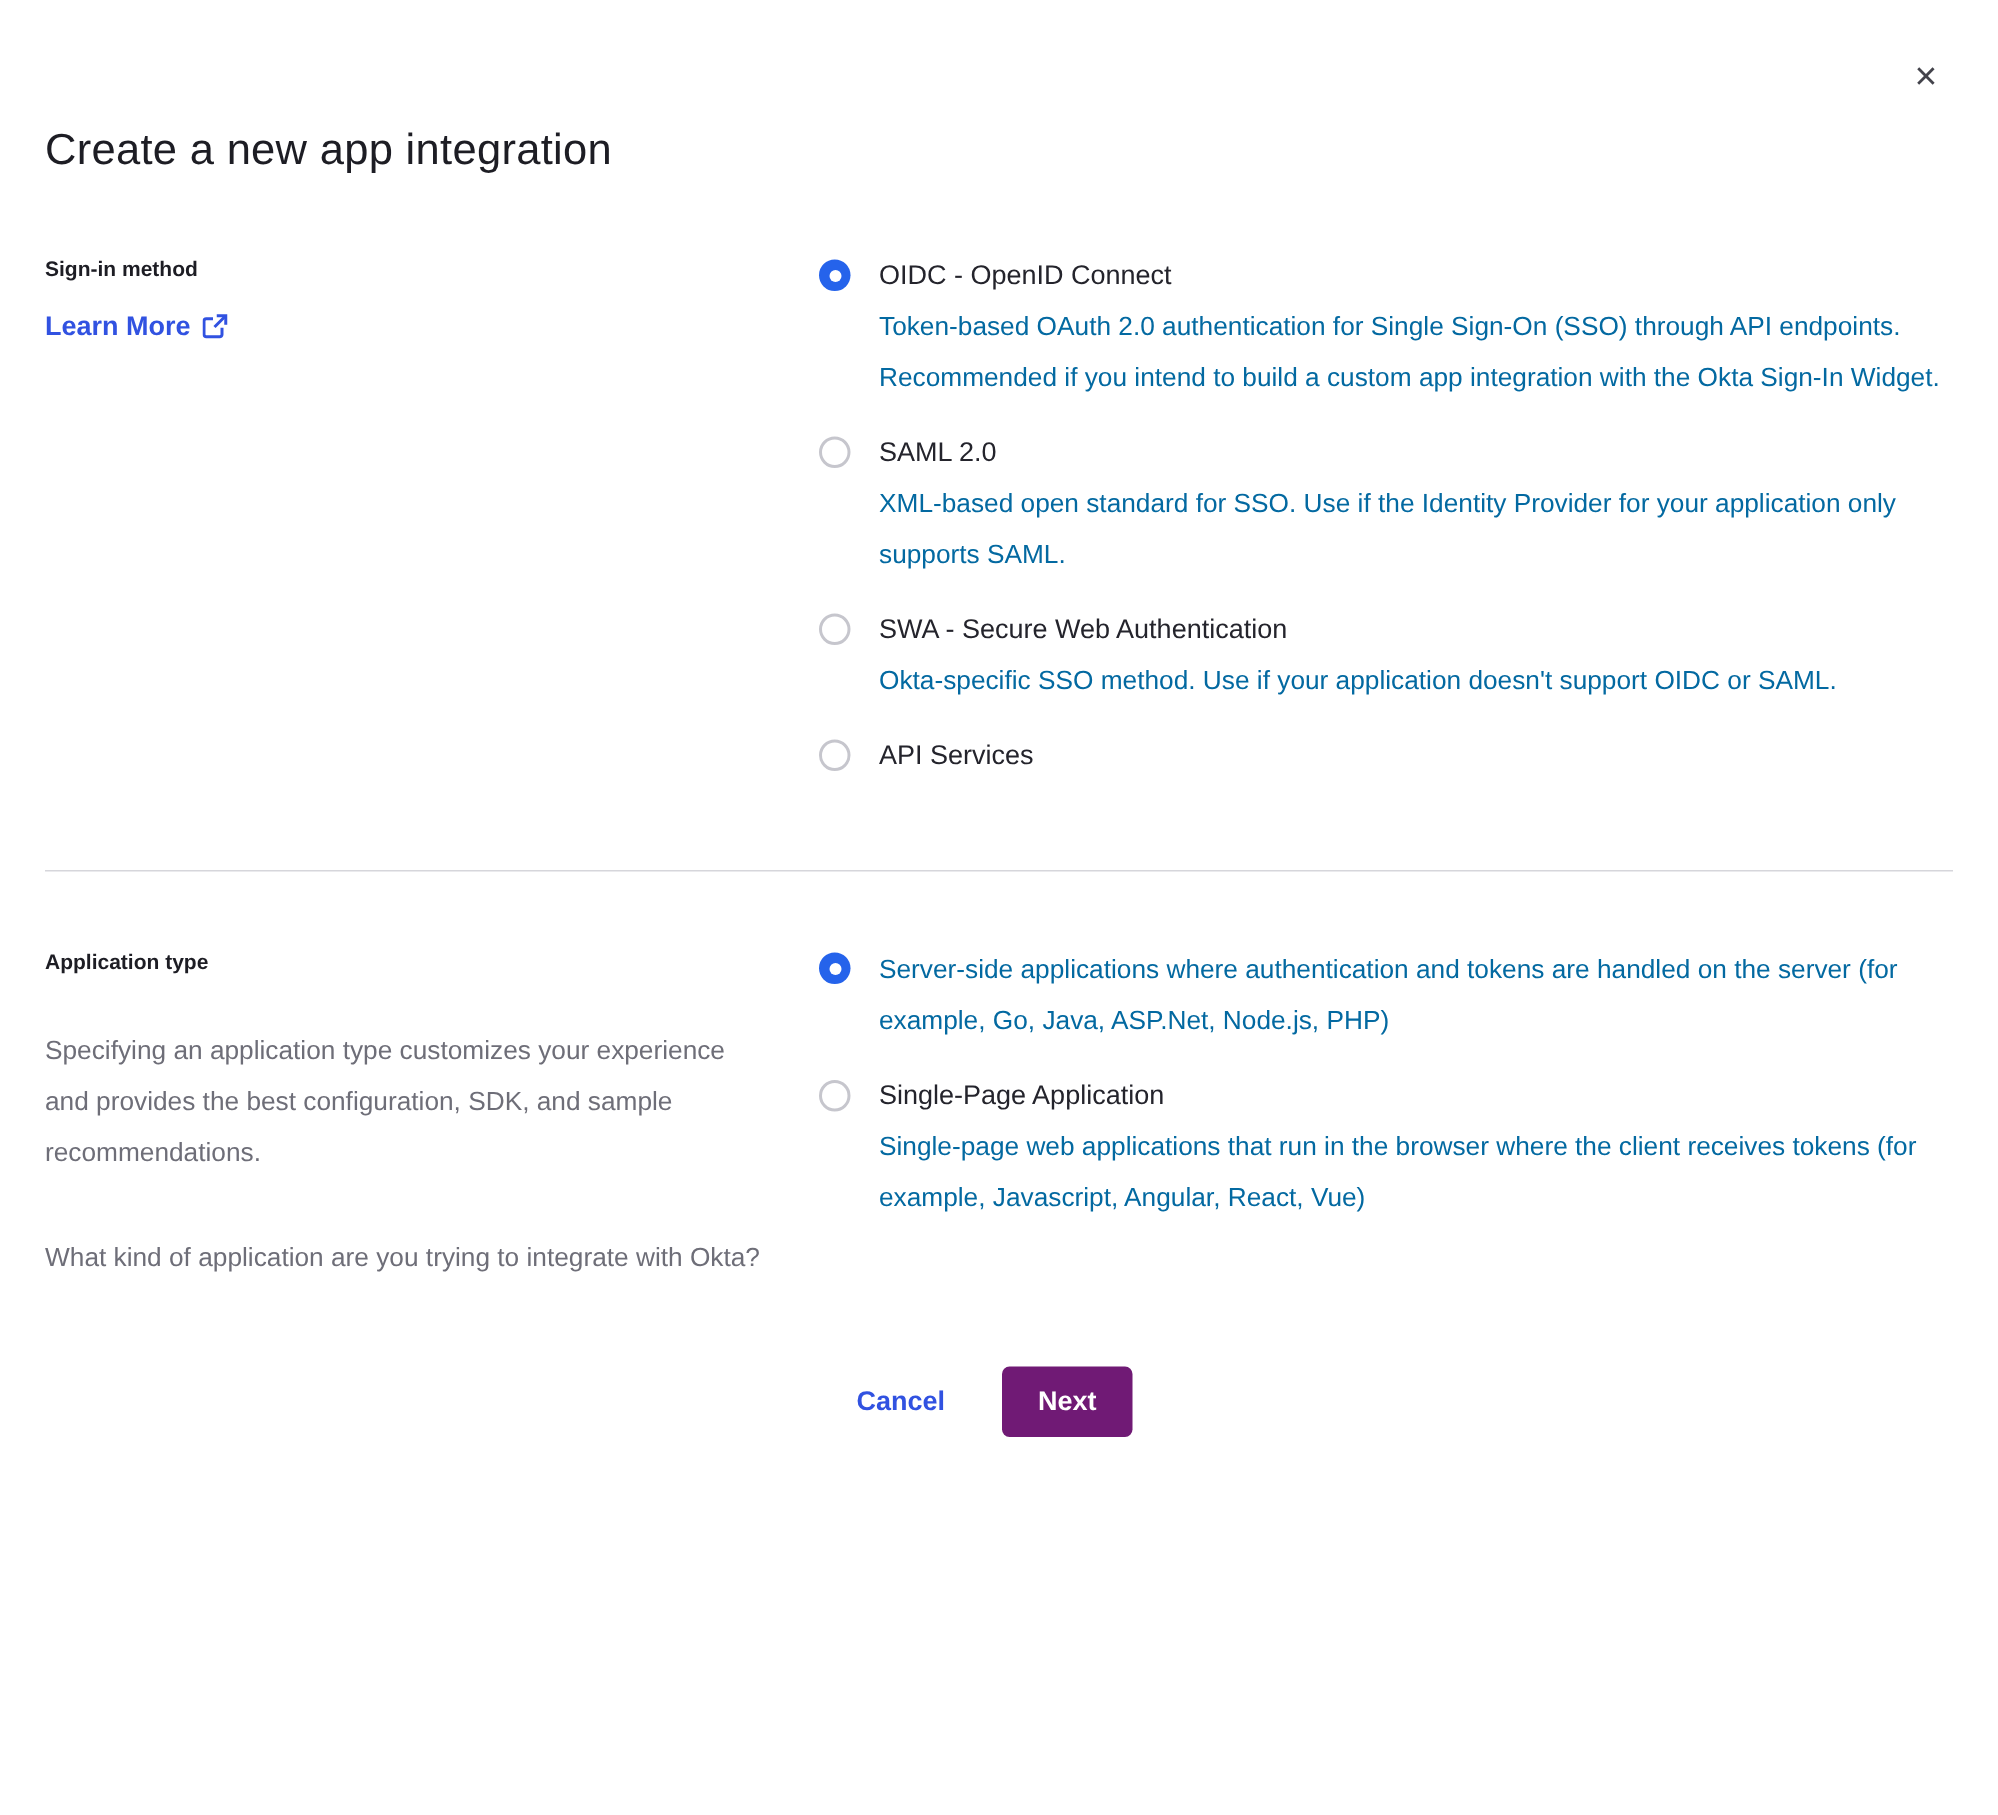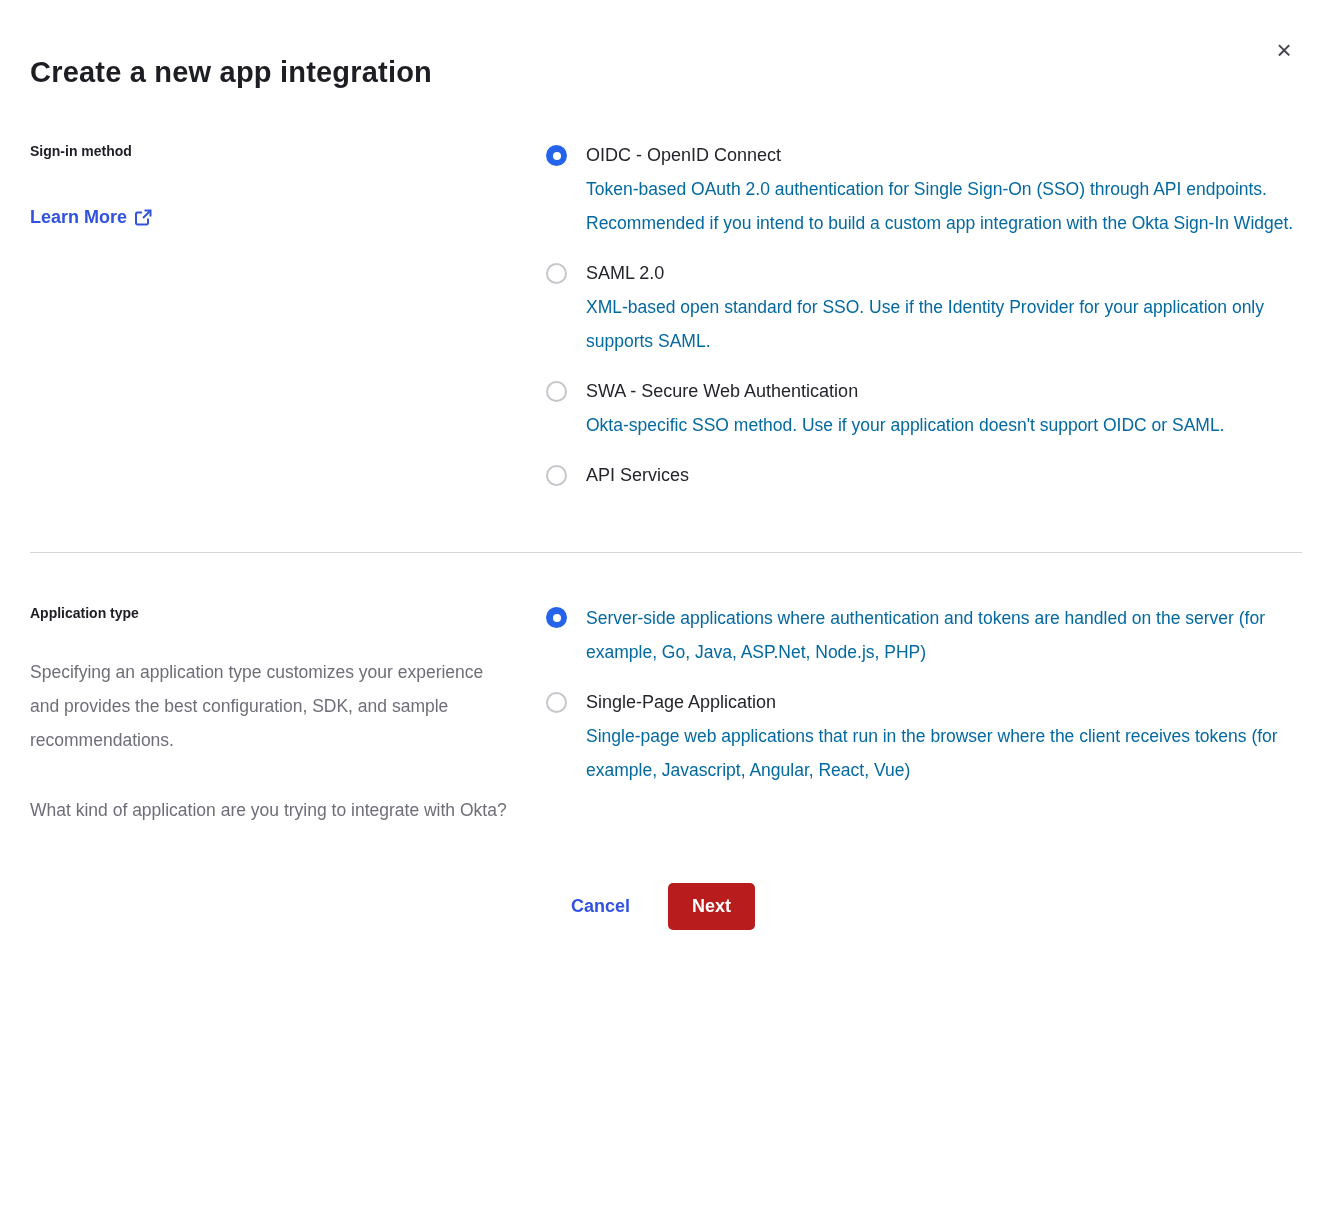--- a/index.html
+++ b/index.html
@@ -24,23 +24,23 @@
     width: 28px;
     height: 28px;
     font-size: 26px;
     line-height: 28px;
     text-align: center;
     color: #43434b;
     cursor: pointer;
     user-select: none;
   }
   .dialog-title {
-    padding-top: 56px;
+    padding-top: 84px;
     font-size: 29px;
-    font-weight: 700;
+    font-weight: 400;
     letter-spacing: 0.2px;
     color: #1d1d24;
   }
   .section {
     display: flex;
     align-items: flex-start;
   }
   .section-left {
     width: 516px;
     flex-shrink: 0;
@@ -51,21 +51,21 @@
     min-width: 0;
   }
   .section-label {
     font-size: 14px;
     font-weight: 700;
     color: #1d1d24;
     line-height: 24px;
   }
   .signin-section { margin-top: 50px; }
   .learn-more {
-    margin-top: 44px;
+    margin-top: 16px;
     display: inline-flex;
     align-items: center;
     gap: 8px;
     font-size: 18px;
     font-weight: 700;
     color: #3152e1;
     cursor: pointer;
     text-decoration: none;
   }
   .learn-more svg { display: block; }
@@ -136,21 +136,21 @@
     padding-right: 0;
   }
   .cancel-link {
     font-size: 18px;
     font-weight: 700;
     color: #3152e1;
     cursor: pointer;
     margin-right: 38px;
   }
   .next-btn {
-    background: #b91c1c;
+    background: #701a75;
     color: #ffffff;
     font-family: "Liberation Sans", sans-serif;
     font-size: 18px;
     font-weight: 700;
     border: none;
     border-radius: 5px;
     padding: 13px 24px;
     cursor: pointer;
   }
 </style>

